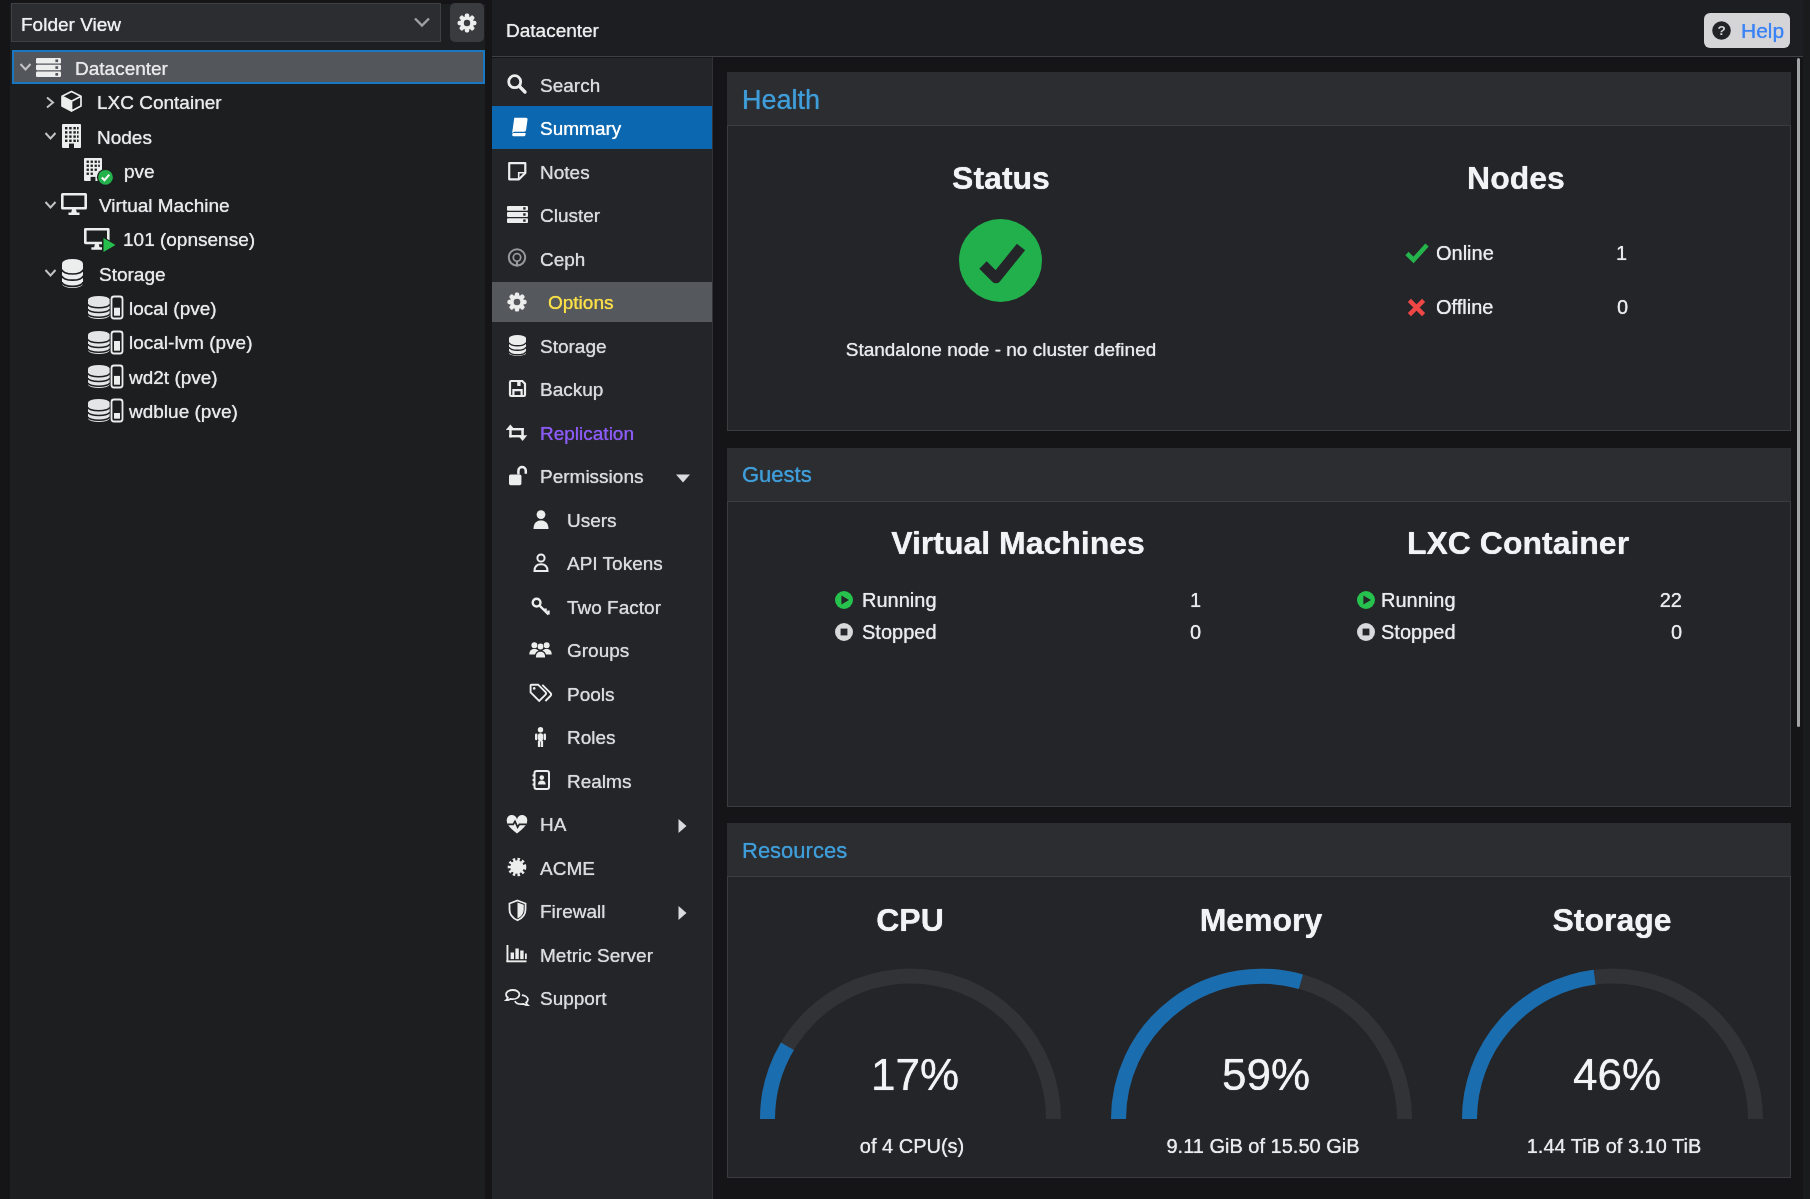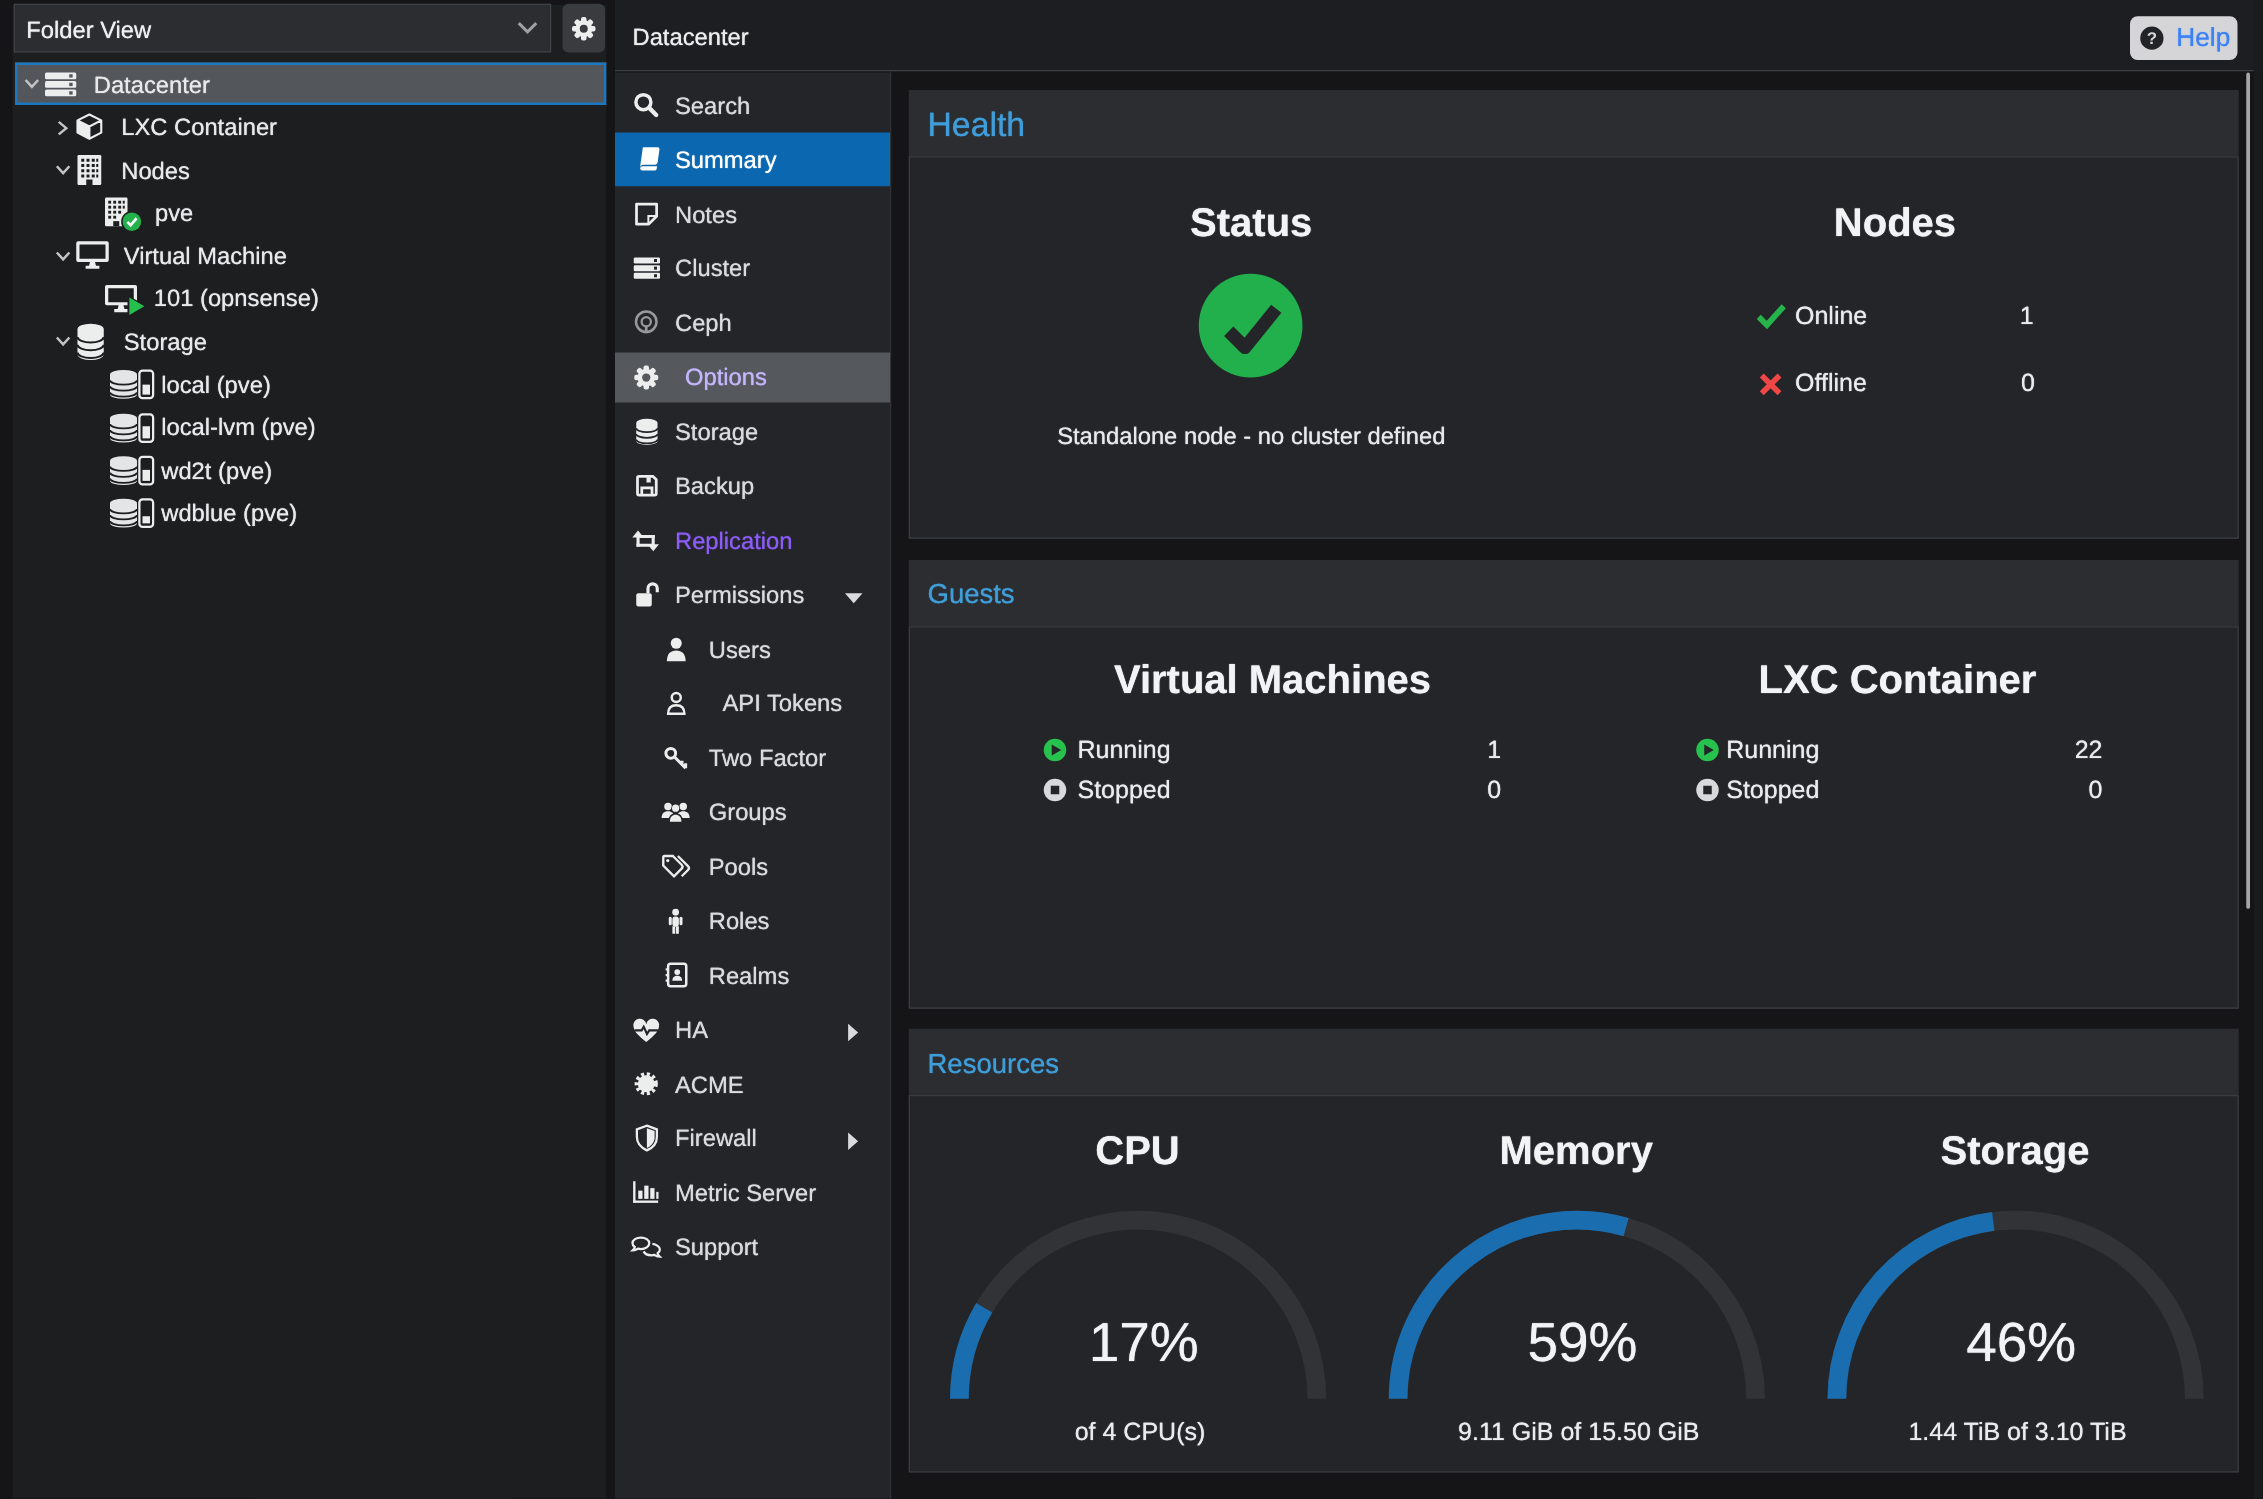--- a/index.html
+++ b/index.html
@@ -190,27 +190,27 @@
 </svg>
 
 <div class="a" id="menu" style="left:492px;top:58px;width:220px;height:1141px;background:#242528;"></div>
 <div class="a" style="left:492px;top:106px;width:220px;height:43px;background:#0a67b0;"></div>
 <div class="a" style="left:492px;top:282px;width:220px;height:40px;background:#55585d;"></div>
 <div class="t19" style="left:540px;top:74px;color:#dadbde;">Search</div>
 <div class="t19" style="left:540px;top:117px;color:#ffffff;">Summary</div>
 <div class="t19" style="left:540px;top:161px;color:#dadbde;">Notes</div>
 <div class="t19" style="left:540px;top:204px;color:#dadbde;">Cluster</div>
 <div class="t19" style="left:540px;top:248px;color:#dadbde;">Ceph</div>
-<div class="t19" style="left:548px;top:291px;color:#c4b5fd;">Options</div>
+<div class="t19" style="left:548px;top:291px;color:#fde047;">Options</div>
 <div class="t19" style="left:540px;top:335px;color:#dadbde;">Storage</div>
 <div class="t19" style="left:540px;top:378px;color:#dadbde;">Backup</div>
 <div class="t19" style="left:540px;top:422px;color:#8b5cf6;">Replication</div>
 <div class="t19" style="left:540px;top:465px;color:#dadbde;">Permissions</div>
 <div class="t19" style="left:567px;top:509px;color:#dadbde;">Users</div>
-<div class="t19" style="left:567px;top:552px;color:#dadbde;margin-left:11px;">API Tokens</div>
+<div class="t19" style="left:567px;top:552px;color:#dadbde;">API Tokens</div>
 <div class="t19" style="left:567px;top:596px;color:#dadbde;">Two Factor</div>
 <div class="t19" style="left:567px;top:639px;color:#dadbde;">Groups</div>
 <div class="t19" style="left:567px;top:683px;color:#dadbde;">Pools</div>
 <div class="t19" style="left:567px;top:726px;color:#dadbde;">Roles</div>
 <div class="t19" style="left:567px;top:770px;color:#dadbde;">Realms</div>
 <div class="t19" style="left:540px;top:813px;color:#dadbde;">HA</div>
 <div class="t19" style="left:540px;top:857px;color:#dadbde;">ACME</div>
 <div class="t19" style="left:540px;top:900px;color:#dadbde;">Firewall</div>
 <div class="t19" style="left:540px;top:944px;color:#dadbde;">Metric Server</div>
 <div class="t19" style="left:540px;top:987px;color:#dadbde;">Support</div>

